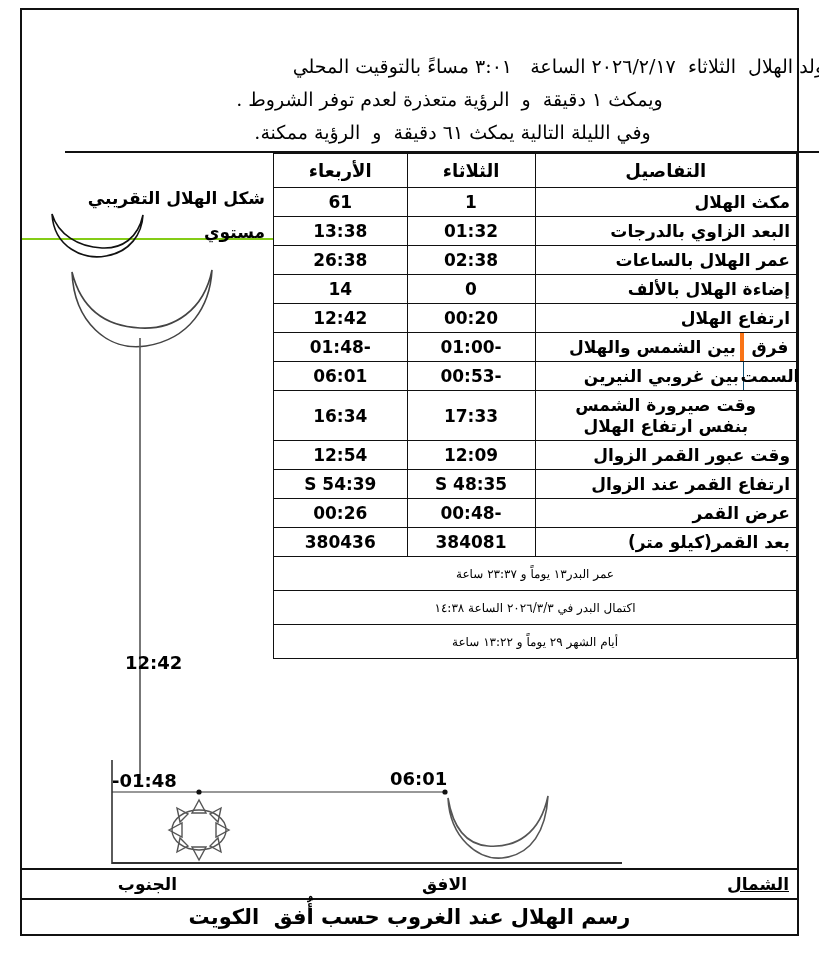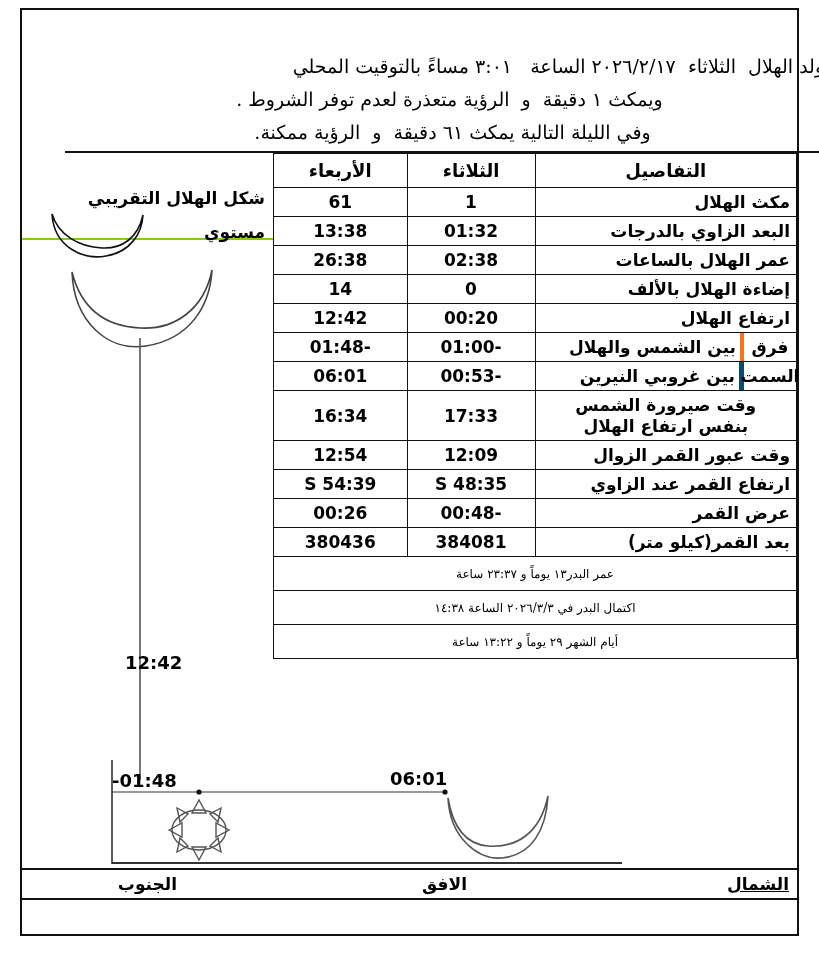--- a/index.html
+++ b/index.html
@@ -217,20 +217,23 @@
       <path d="M426,38 C428,78 456,100 480,98 C510,95 524,70 526,36 C518,74 494,88 466,86 C440,84 430,62 426,38 Z" fill="none" stroke="#555" stroke-width="1.6"></path>
     </g>
   </svg>
 
   <div class="dir-row">
     <span class="dir-lbl dir-n">الشمال</span>
     <span class="dir-lbl dir-h">الافق</span>
     <span class="dir-lbl dir-s">الجنوب</span>
   </div>
 
+  <div class="footer">
+    <span class="footer-text">رسم الهلال عند الغروب حسب أُفق  الكويت</span>
+  </div>
 
   <table class="tbl">
     <tbody id="tbl-body">
         <tr class="hdr">
           <td class="c-det">التفاصيل</td>
           <td class="c-tue">الثلاثاء</td>
           <td class="c-wed">الأربعاء</td>
         </tr>
         <tr>
           <td class="c-det">مكث الهلال</td>
@@ -263,42 +266,42 @@
               <div class="sub-lbl" style="border-left:4px solid #f97316;height:100%;display:flex;align-items:center;justify-content:center">فرق</div>
               <div class="sub-txt" style="flex:1">بين الشمس والهلال</div>
             </div>
           </td>
           <td class="c-tue">-01:00</td>
           <td class="c-wed">-01:48</td>
         </tr>
         <tr>
           <td class="c-det" style="padding:0">
             <div style="display:flex;width:100%;height:100%;align-items:center">
-              <div class="sub-lbl" style="border-left:5px solid #0c4a6e;height:100%;display:flex;align-items:center;justify-content:center">السمت</div>
+              <div class="sub-lbl" style="border-left:1px solid #0c4a6e;height:100%;display:flex;align-items:center;justify-content:center">السمت</div>
               <div class="sub-txt" style="flex:1">بين غروبي النيرين</div>
             </div>
           </td>
           <td class="c-tue">-00:53</td>
           <td class="c-wed">06:01</td>
         </tr>
         <tr class="tall">
           <td class="c-det">
             <span class="det2" style="white-space:pre-line;display:block;text-align:center">وقت  صيرورة  الشمس
 بنفس ارتفاع الهلال</span>
           </td>
           <td class="c-tue">17:33</td>
           <td class="c-wed">16:34</td>
         </tr>
         <tr>
           <td class="c-det">وقت عبور القمر الزوال</td>
           <td class="c-tue">12:09</td>
           <td class="c-wed">12:54</td>
         </tr>
         <tr>
-          <td class="c-det">ارتفاع القمر عند الزاوي</td>
+          <td class="c-det">ارتفاع القمر عند الزوال</td>
           <td class="c-tue">48:35 S</td>
           <td class="c-wed">54:39 S</td>
         </tr>
         <tr>
           <td class="c-det">عرض القمر</td>
           <td class="c-tue">-00:48</td>
           <td class="c-wed">00:26</td>
         </tr>
         <tr>
           <td class="c-det">بعد القمر(كيلو متر)</td>

